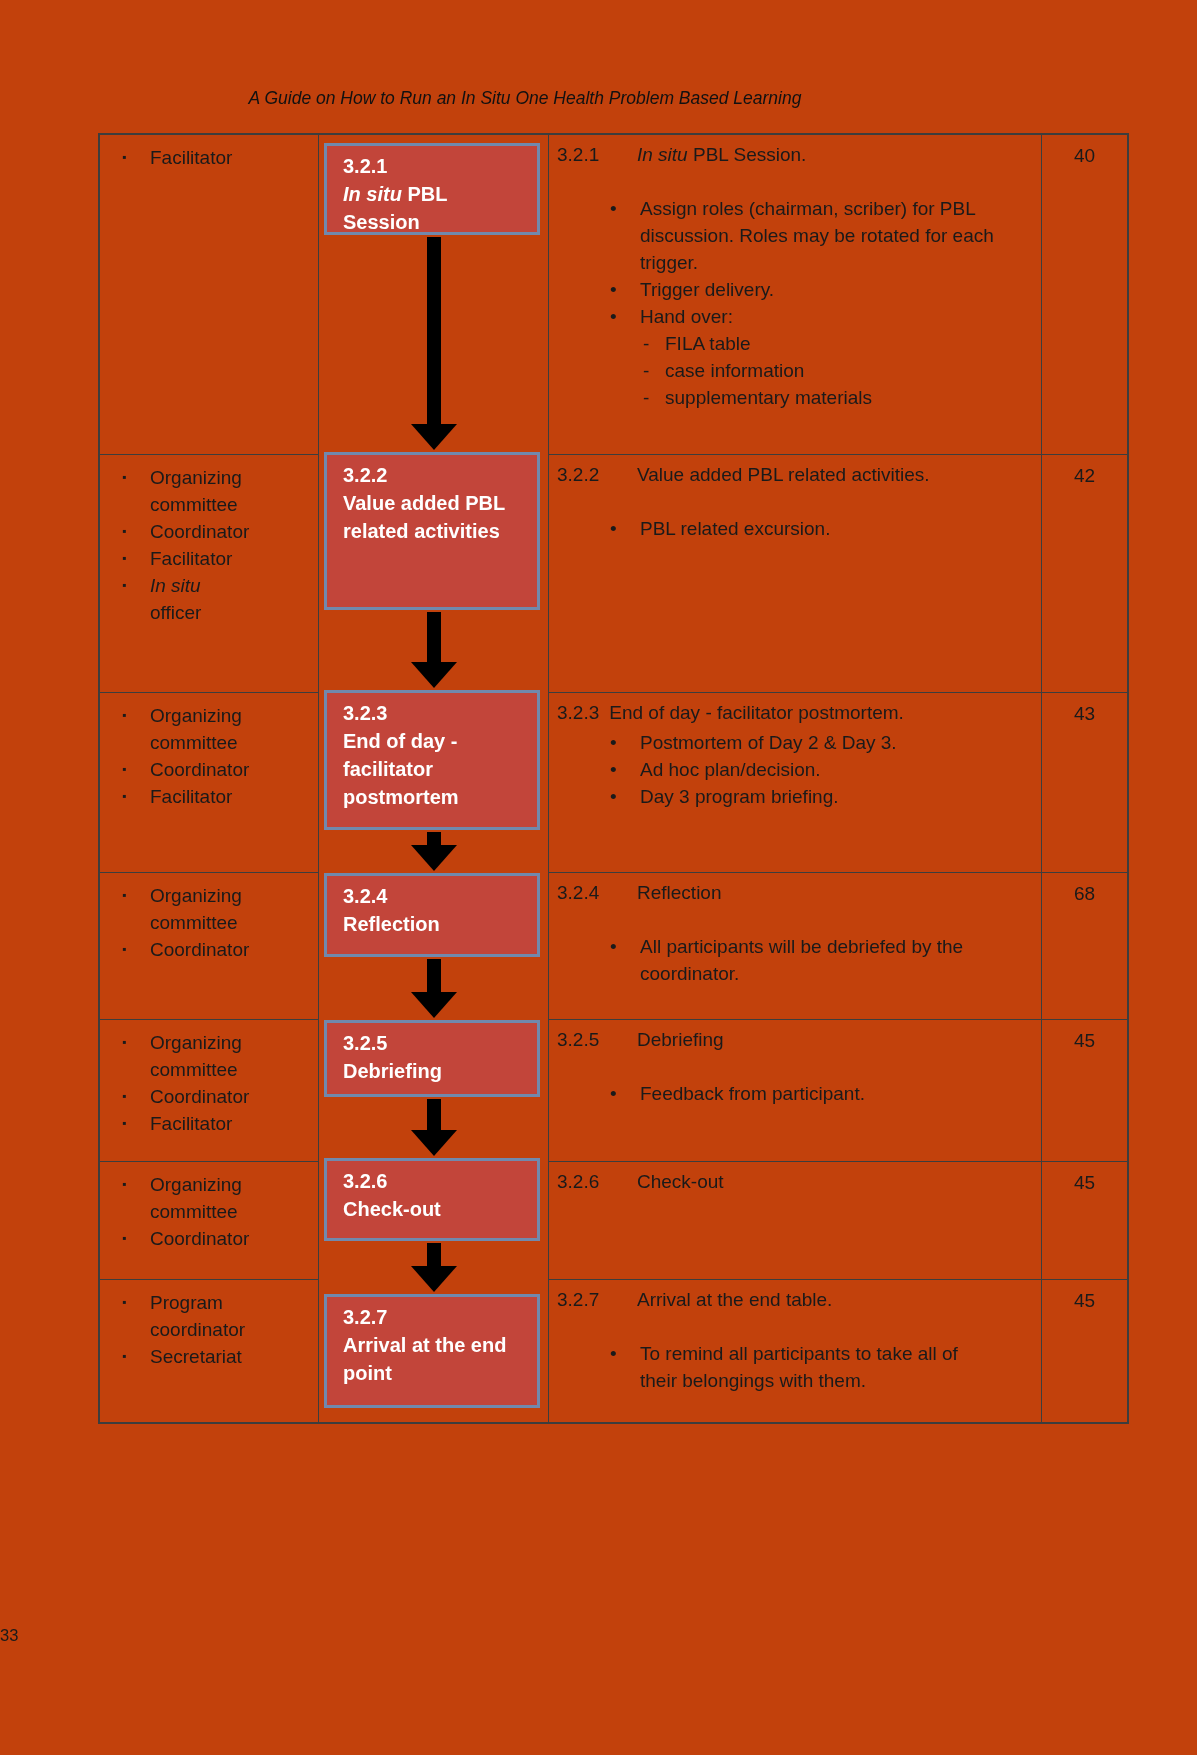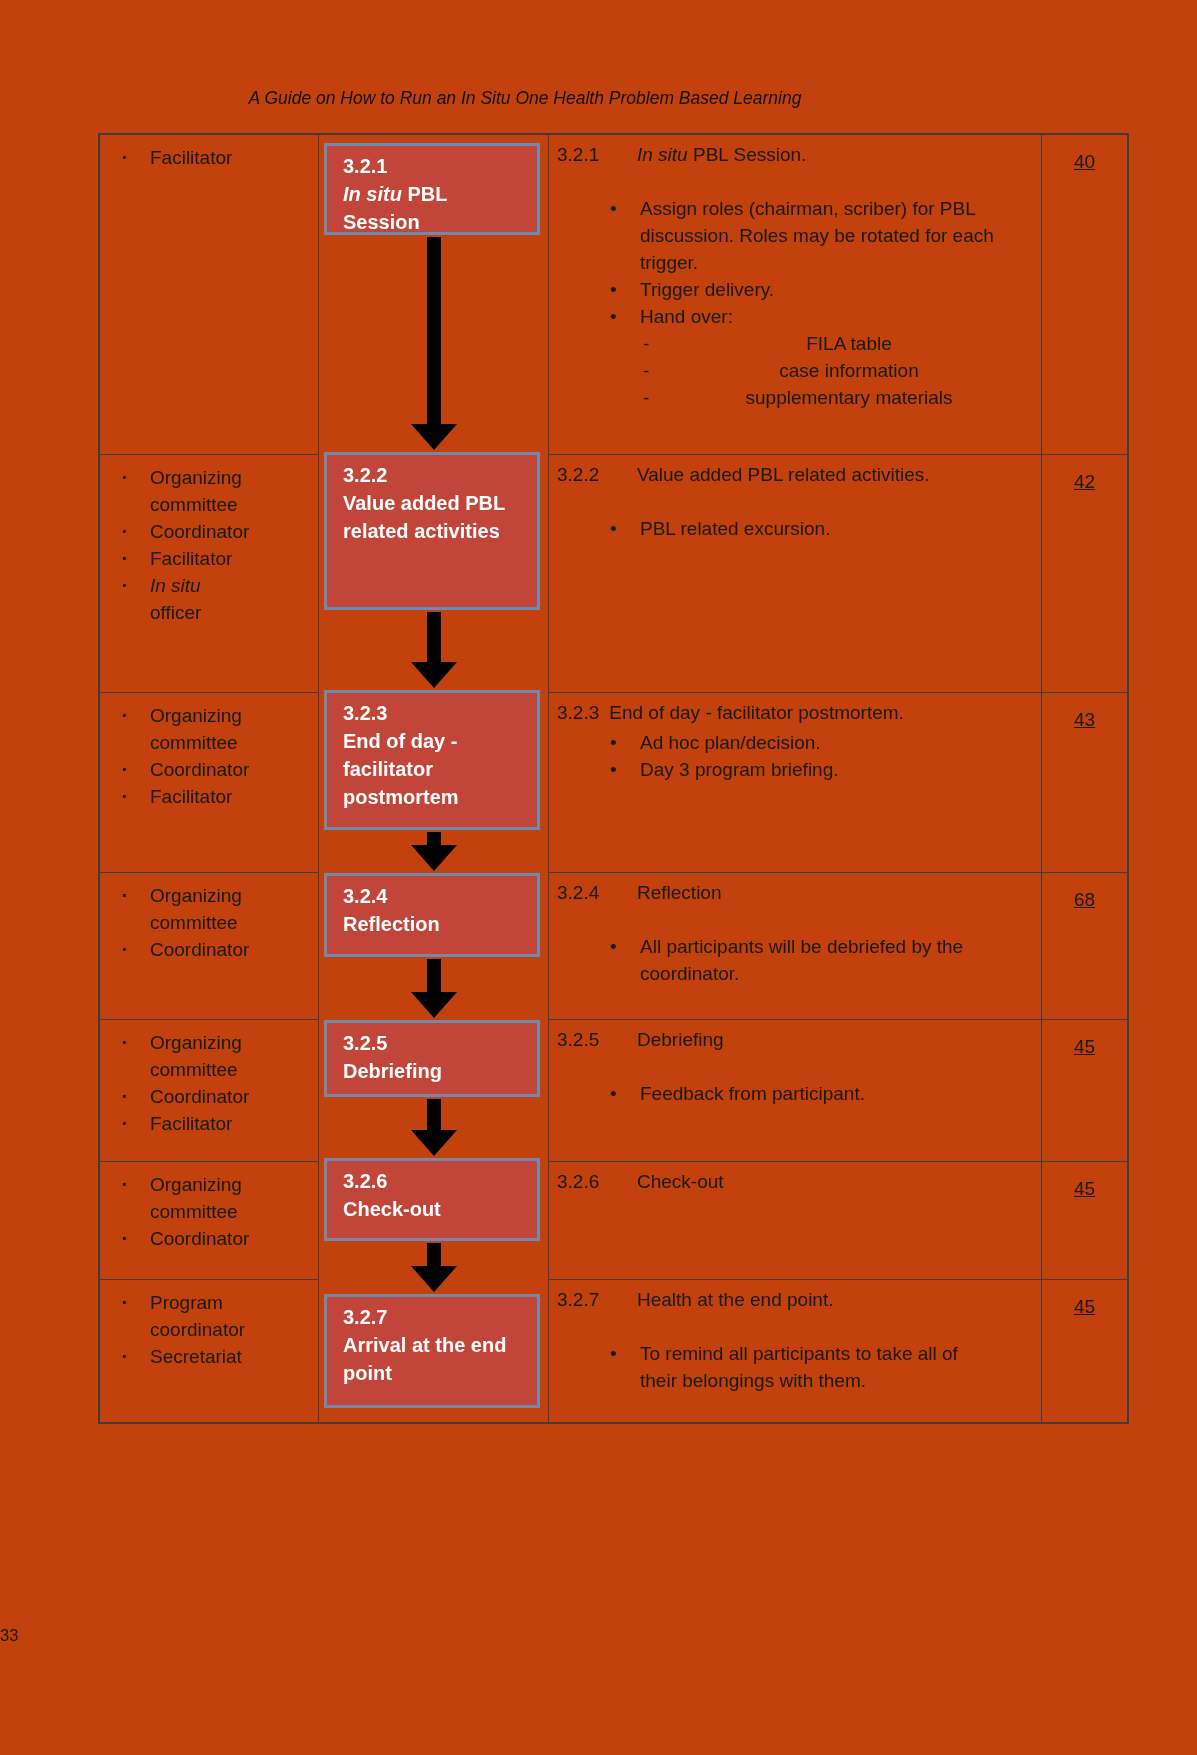--- a/index.html
+++ b/index.html
@@ -18,38 +18,38 @@
 
   .table{position:absolute;left:98px;top:133px;display:grid;
     grid-template-columns:219px 230px 493px 85px;
     grid-template-rows:320px 238px 180px 147px 142px 118px 142px;
     border:2px solid var(--table-border);}
 
   .cell{border-bottom:1.5px solid var(--table-border);font-size:19px;line-height:27px;}
   .cell.lastrow{border-bottom:none;}
   .roles{grid-column:1;border-right:1.5px solid var(--table-border);padding:9px 0 0 0;}
   .desc{grid-column:3;border-right:1.5px solid var(--table-border);padding:6px 8px 0 8px;}
-  .pageref{grid-column:4;padding-top:13px;text-align:center;text-decoration:underline;}
+  .pageref{grid-column:4;padding-top:7px;text-align:center;}
 
   
   .role-list{list-style:none;}
   .role-list li{position:relative;padding-left:50px;padding-right:46px;}
   .role-list li::before{content:"▪";position:absolute;left:22px;top:0;font-size:12px;}
 
   
   .desc-head{display:flex;}
   .desc-head .num{width:80px;flex:none;}
   .desc-head.tight .num{width:auto;margin-right:10px;}
   .bullets{list-style:none;margin-top:27px;}
   .bullets.tight{margin-top:3px;}
   .bullets li{position:relative;padding-left:83px;max-width:455px;}
   .bullets li::before{content:"•";position:absolute;left:53px;}
   .bullets li span{display:inline-block;max-width:360px;vertical-align:top;}
   .dashes{list-style:none;}
-  .dashes li{position:relative;padding-left:108px;text-align:center;}
+  .dashes li{position:relative;padding-left:108px;}
   .dashes li::before{content:"-";position:absolute;left:86px;}
 
   
   .flow{grid-column:2;grid-row:1/8;position:relative;border-right:1.5px solid var(--table-border);}
   .fbox{position:absolute;left:5px;width:216px;background:var(--box-fill);
     border:3px solid var(--box-border);color:#fff;font-weight:bold;font-size:20px;
     line-height:28px;padding:6px 6px 4px 16px;}
   .arrow{position:absolute;left:0;width:100%;display:flex;flex-direction:column;align-items:center;}
   .arrow .shaft{width:14px;flex:1 1 auto;background:#000;}
   .arrow .head{width:0;height:0;flex:none;border-left:23px solid transparent;
@@ -119,20 +119,21 @@
         <li><span>Coordinator</span></li>
         <li><span>Facilitator</span></li>
       </ul>
     </div>
     <div class="cell desc" style="grid-row:3">
       <div class="desc-head tight">
         <span class="num">3.2.3</span>
         <span>End of day - facilitator postmortem.</span>
       </div>
       <ul class="bullets tight">
+        <li><span>Postmortem of Day 2 &amp; Day 3.</span></li>
         <li><span>Ad hoc plan/decision.</span></li>
         <li><span>Day 3 program briefing.</span></li>
       </ul>
     </div>
     <div class="cell pageref" style="grid-row:3">
       <span>43</span>
     </div>
 
     <div class="cell roles" style="grid-row:4">
       <ul class="role-list">
@@ -191,21 +192,21 @@
 
     <div class="cell roles lastrow" style="grid-row:7">
       <ul class="role-list">
         <li><span>Program coordinator</span></li>
         <li><span>Secretariat</span></li>
       </ul>
     </div>
     <div class="cell desc lastrow" style="grid-row:7">
       <div class="desc-head">
         <span class="num">3.2.7</span>
-        <span>Health at the end point.</span>
+        <span>Arrival at the end table.</span>
       </div>
       <ul class="bullets">
         <li><span>To remind all participants to take all of their belongings with them.</span></li>
       </ul>
     </div>
     <div class="cell pageref lastrow" style="grid-row:7">
       <span>45</span>
     </div>
 
     <div class="flow">

